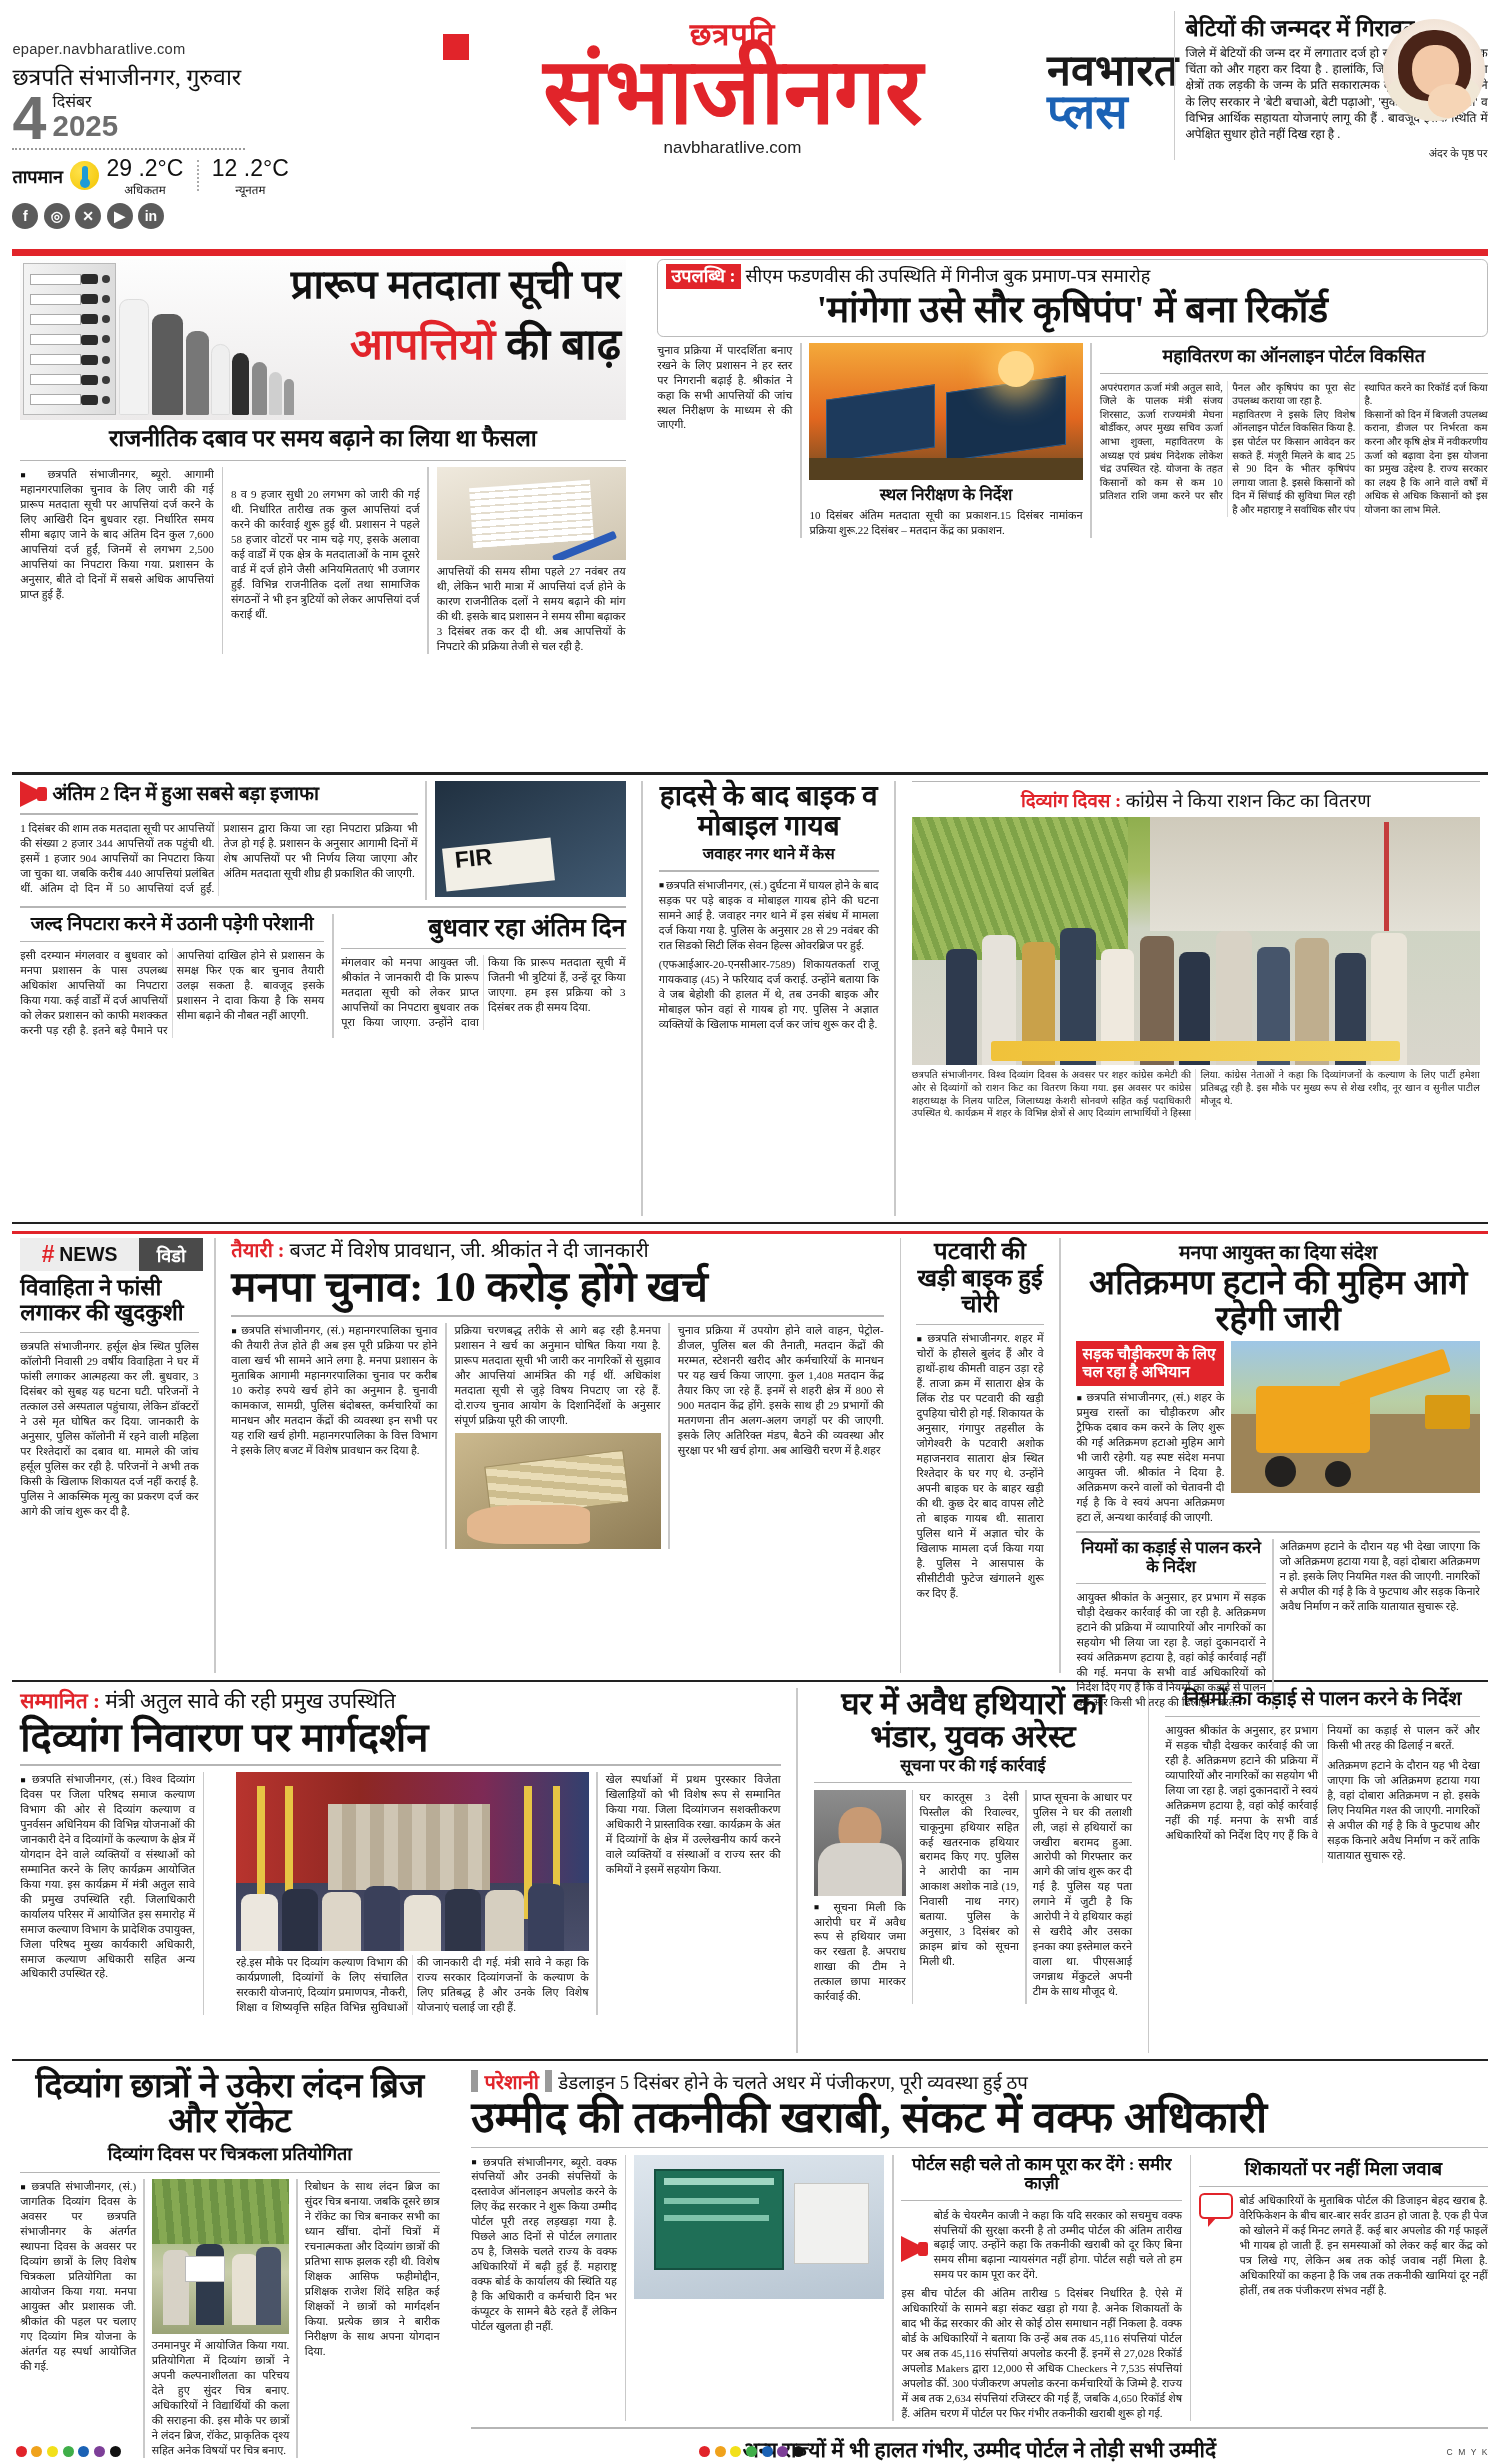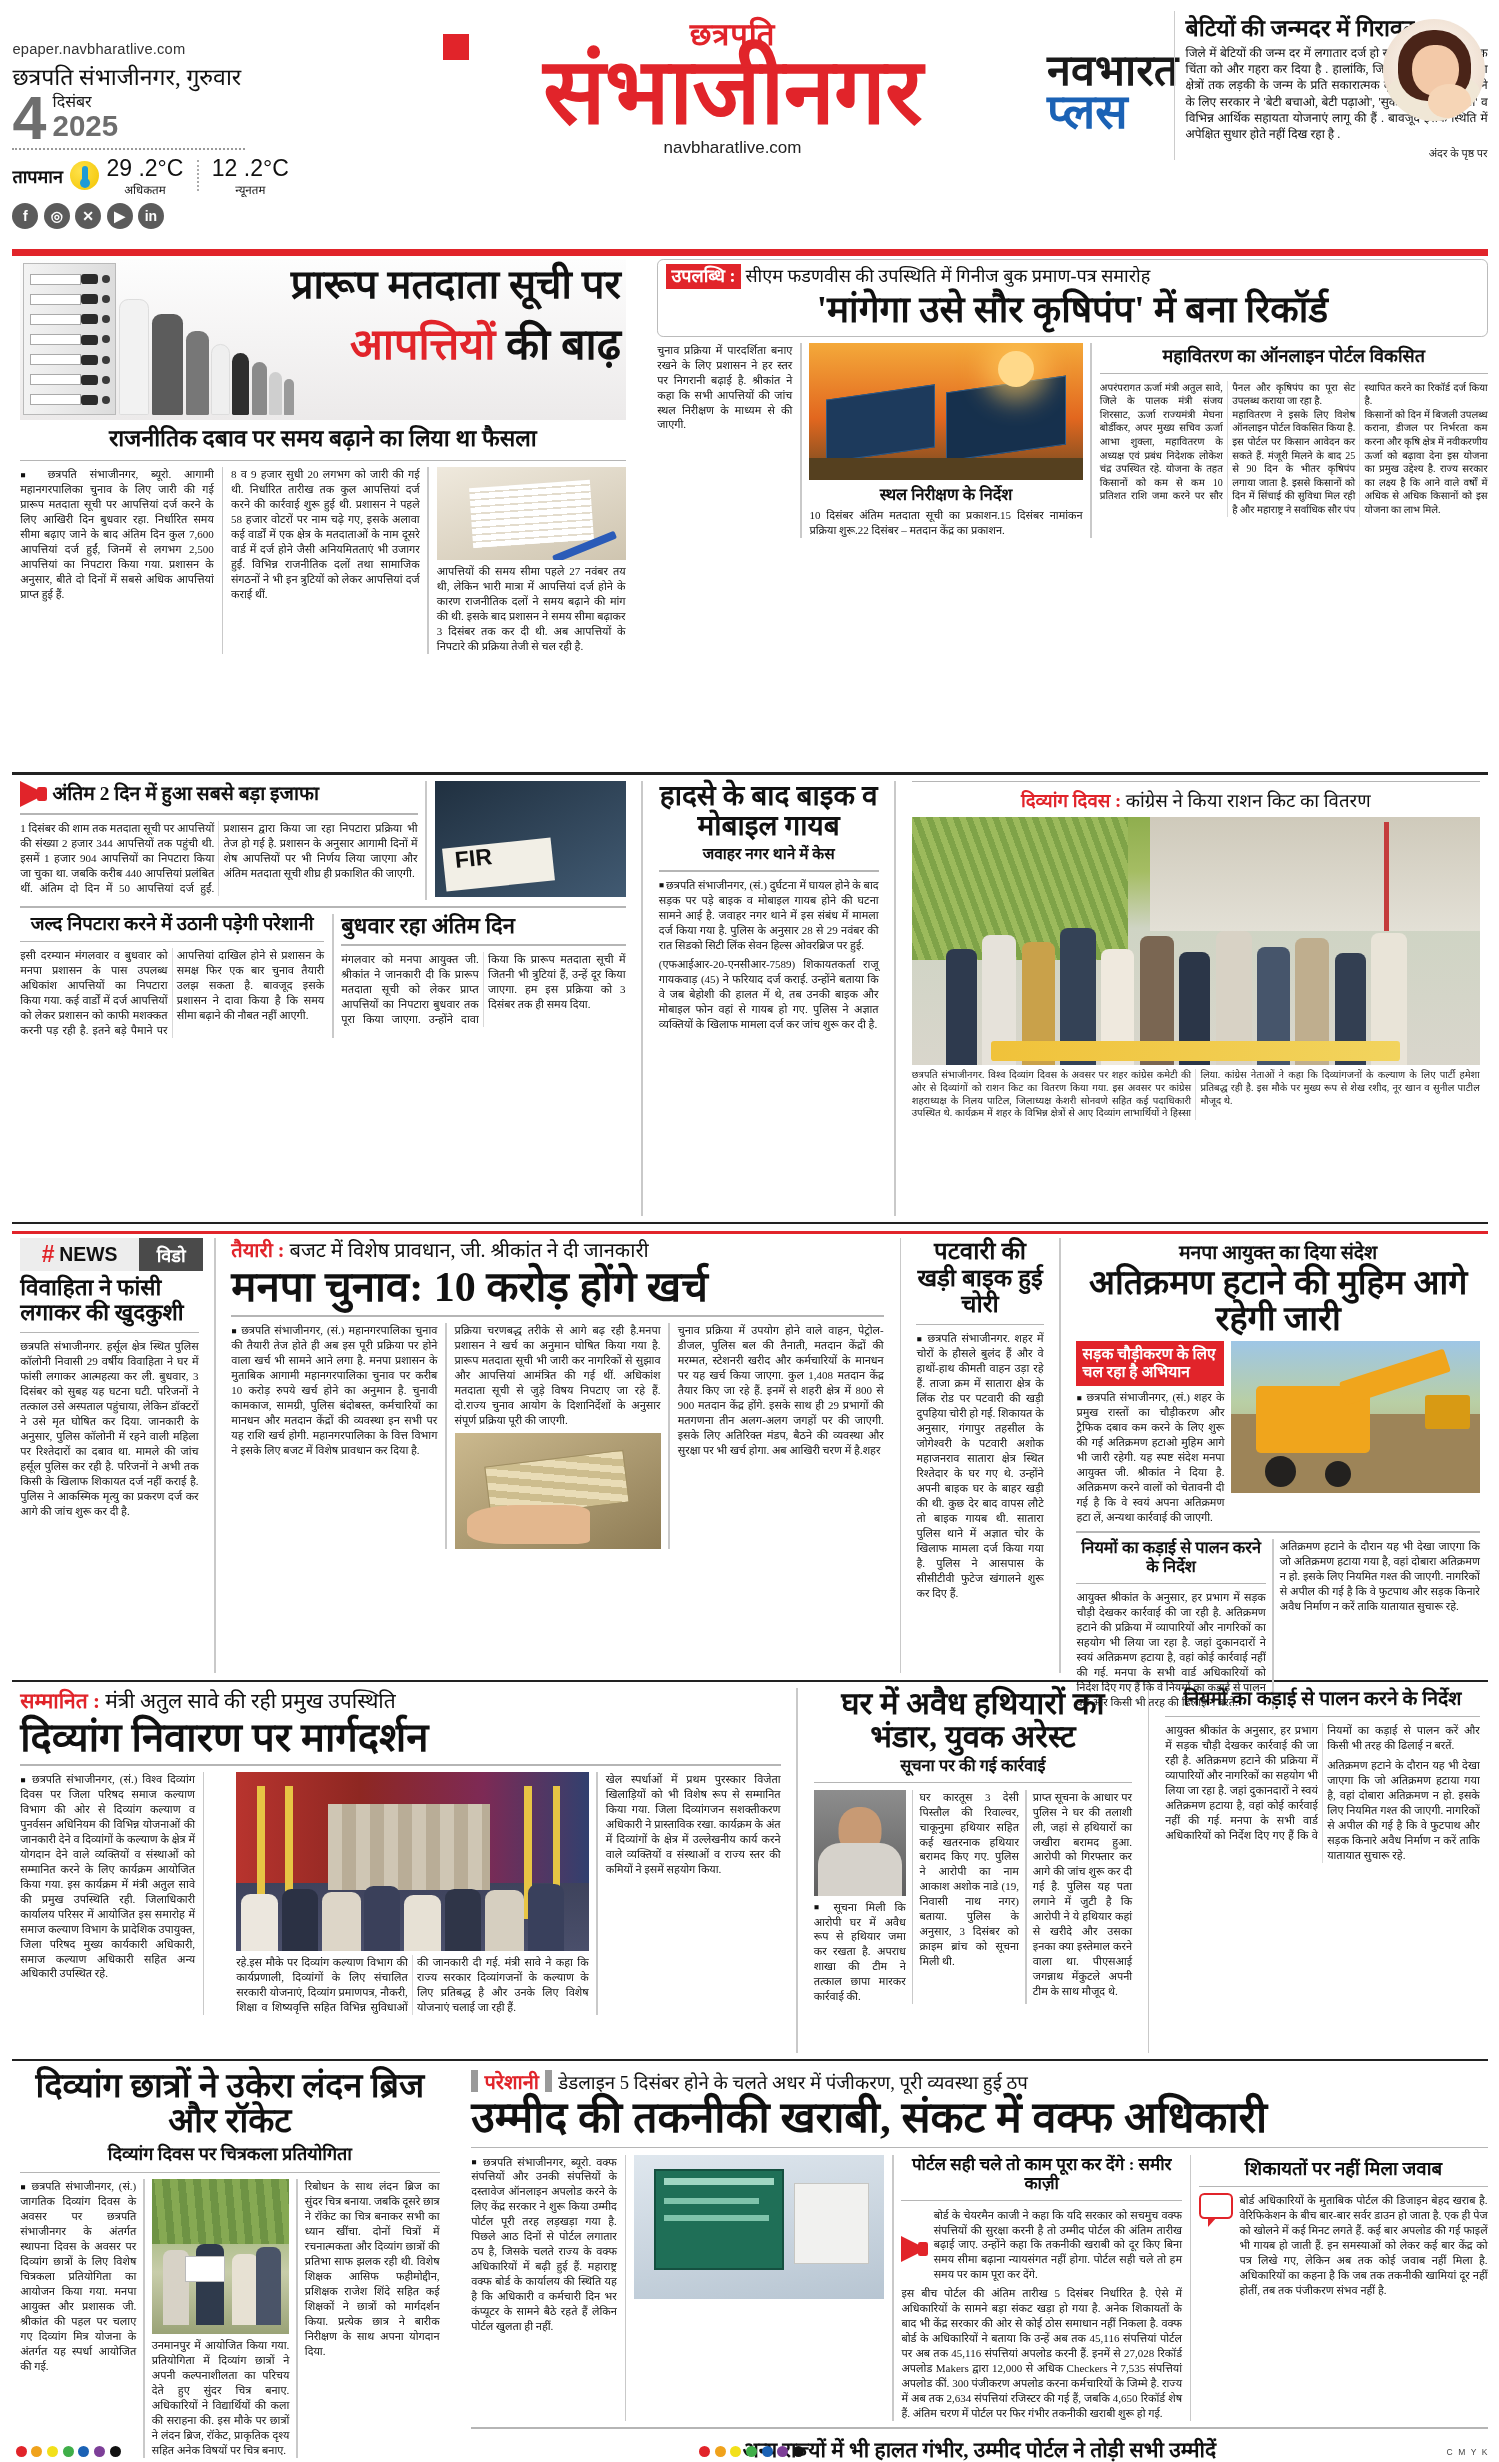--- a/index.html
+++ b/index.html
@@ -223,21 +223,21 @@
         </div>
       </div>
       <div style="font-size:23px;font-weight:bold;text-align:center;margin:1.6px 0 4.7px;">राजनीतिक दबाव पर समय बढ़ाने का लिया था फैसला</div>
       <div class="hsep"></div>
 
       <div style="display:flex;gap:7.8px;">
         <div style="width:199px;" class="body">
           <p class="sq">छत्रपति संभाजीनगर, ब्यूरो. आगामी महानगरपालिका चुनाव के लिए जारी की गई प्रारूप मतदाता सूची पर आपत्तियां दर्ज करने के लिए आखिरी दिन बुधवार रहा. निर्धारित समय सीमा बढ़ाए जाने के बाद अंतिम दिन कुल 7,600 आपत्तियां दर्ज हुईं, जिनमें से लगभग 2,500 आपत्तियां का निपटारा किया गया. प्रशासन के अनुसार, बीते दो दिनों में सबसे अधिक आपत्तियां प्राप्त हुई हैं.</p>
         </div>
         <div class="vsep"></div>
-        <div style="width:194px;" class="body">
+        <div style="width:194px;margin-top:20px;" class="body">
           <p>8 व 9 हजार सुधी 20 लगभग को जारी की गई थी. निर्धारित तारीख तक कुल आपत्तियां दर्ज करने की कार्रवाई शुरू हुई थी. प्रशासन ने पहले 58 हजार वोटरों पर नाम चढ़े गए, इसके अलावा कई वार्डों में एक क्षेत्र के मतदाताओं के नाम दूसरे वार्ड में दर्ज होने जैसी अनियमितताएं भी उजागर हुईं. विभिन्न राजनीतिक दलों तथा सामाजिक संगठनों ने भी इन त्रुटियों को लेकर आपत्तियां दर्ज कराई थीं.</p>
         </div>
         <div class="vsep"></div>
         <div style="width:194px;" class="body">
           <div class="photo" style="height:93px;background:linear-gradient(160deg,#efe9dd,#cfc5b0);margin-bottom:3.9px;">
             <div style="position:absolute;left:18%;top:18%;width:64%;height:64%;background:repeating-linear-gradient(0deg,#fff,#fff 5.4px,#e3dccd 5.4px,#e3dccd 7px);transform:rotate(-4deg);"></div>
             <div style="position:absolute;right:7.8px;bottom:9.3px;width:67px;height:7.8px;background:#2a5bb8;transform:rotate(-22deg);border-radius:2.3px;"></div>
           </div>
           <p>आपत्तियों की समय सीमा पहले 27 नवंबर तय थी, लेकिन भारी मात्रा में आपत्तियां दर्ज होने के कारण राजनीतिक दलों ने समय बढ़ाने की मांग की थी. इसके बाद प्रशासन ने समय सीमा बढ़ाकर 3 दिसंबर तक कर दी थी. अब आपत्तियों के निपटारे की प्रक्रिया तेजी से चल रही है.</p>
         </div>
@@ -314,21 +314,21 @@
       <div style="display:flex;gap:7.8px;">
         <div style="width:309px;">
           <h3 class="head" style="font-size:18.6px;text-align:center;">जल्द निपटारा करने में उठानी पड़ेगी परेशानी</h3>
           <div class="hsep"></div>
           <div class="textcols2 body">
               <p>इसी दरम्यान मंगलवार व बुधवार को मनपा प्रशासन के पास उपलब्ध अधिकांश आपत्तियों का निपटारा किया गया. कई वार्डों में दर्ज आपत्तियों को लेकर प्रशासन को काफी मशक्कत करनी पड़ रही है. इतने बड़े पैमाने पर आपत्तियां दाखिल होने से प्रशासन के समक्ष फिर एक बार चुनाव तैयारी उलझ सकता है. बावजूद इसके प्रशासन ने दावा किया है कि समय सीमा बढ़ाने की नौबत नहीं आएगी.</p>
             </div>
         </div>
         <div class="vsep"></div>
         <div style="width:289px;">
-          <h3 class="head" style="font-size:22px;text-align:left;">बुधवार रहा अंतिम दिन</h3>
+          <h3 class="head" style="font-size:25px;text-align:right;">बुधवार रहा अंतिम दिन</h3>
           <div class="hsep"></div>
           <div class="textcols2 body">
               <p>मंगलवार को मनपा आयुक्त जी. श्रीकांत ने जानकारी दी कि प्रारूप मतदाता सूची को लेकर प्राप्त आपत्तियों का निपटारा बुधवार तक पूरा किया जाएगा. उन्होंने दावा किया कि प्रारूप मतदाता सूची में जितनी भी त्रुटियां हैं, उन्हें दूर किया जाएगा. हम इस प्रक्रिया को 3 दिसंबर तक ही समय दिया.</p>
             </div>
         </div>
       </div>
     </div>
 
     <div class="vsep"></div>
 

